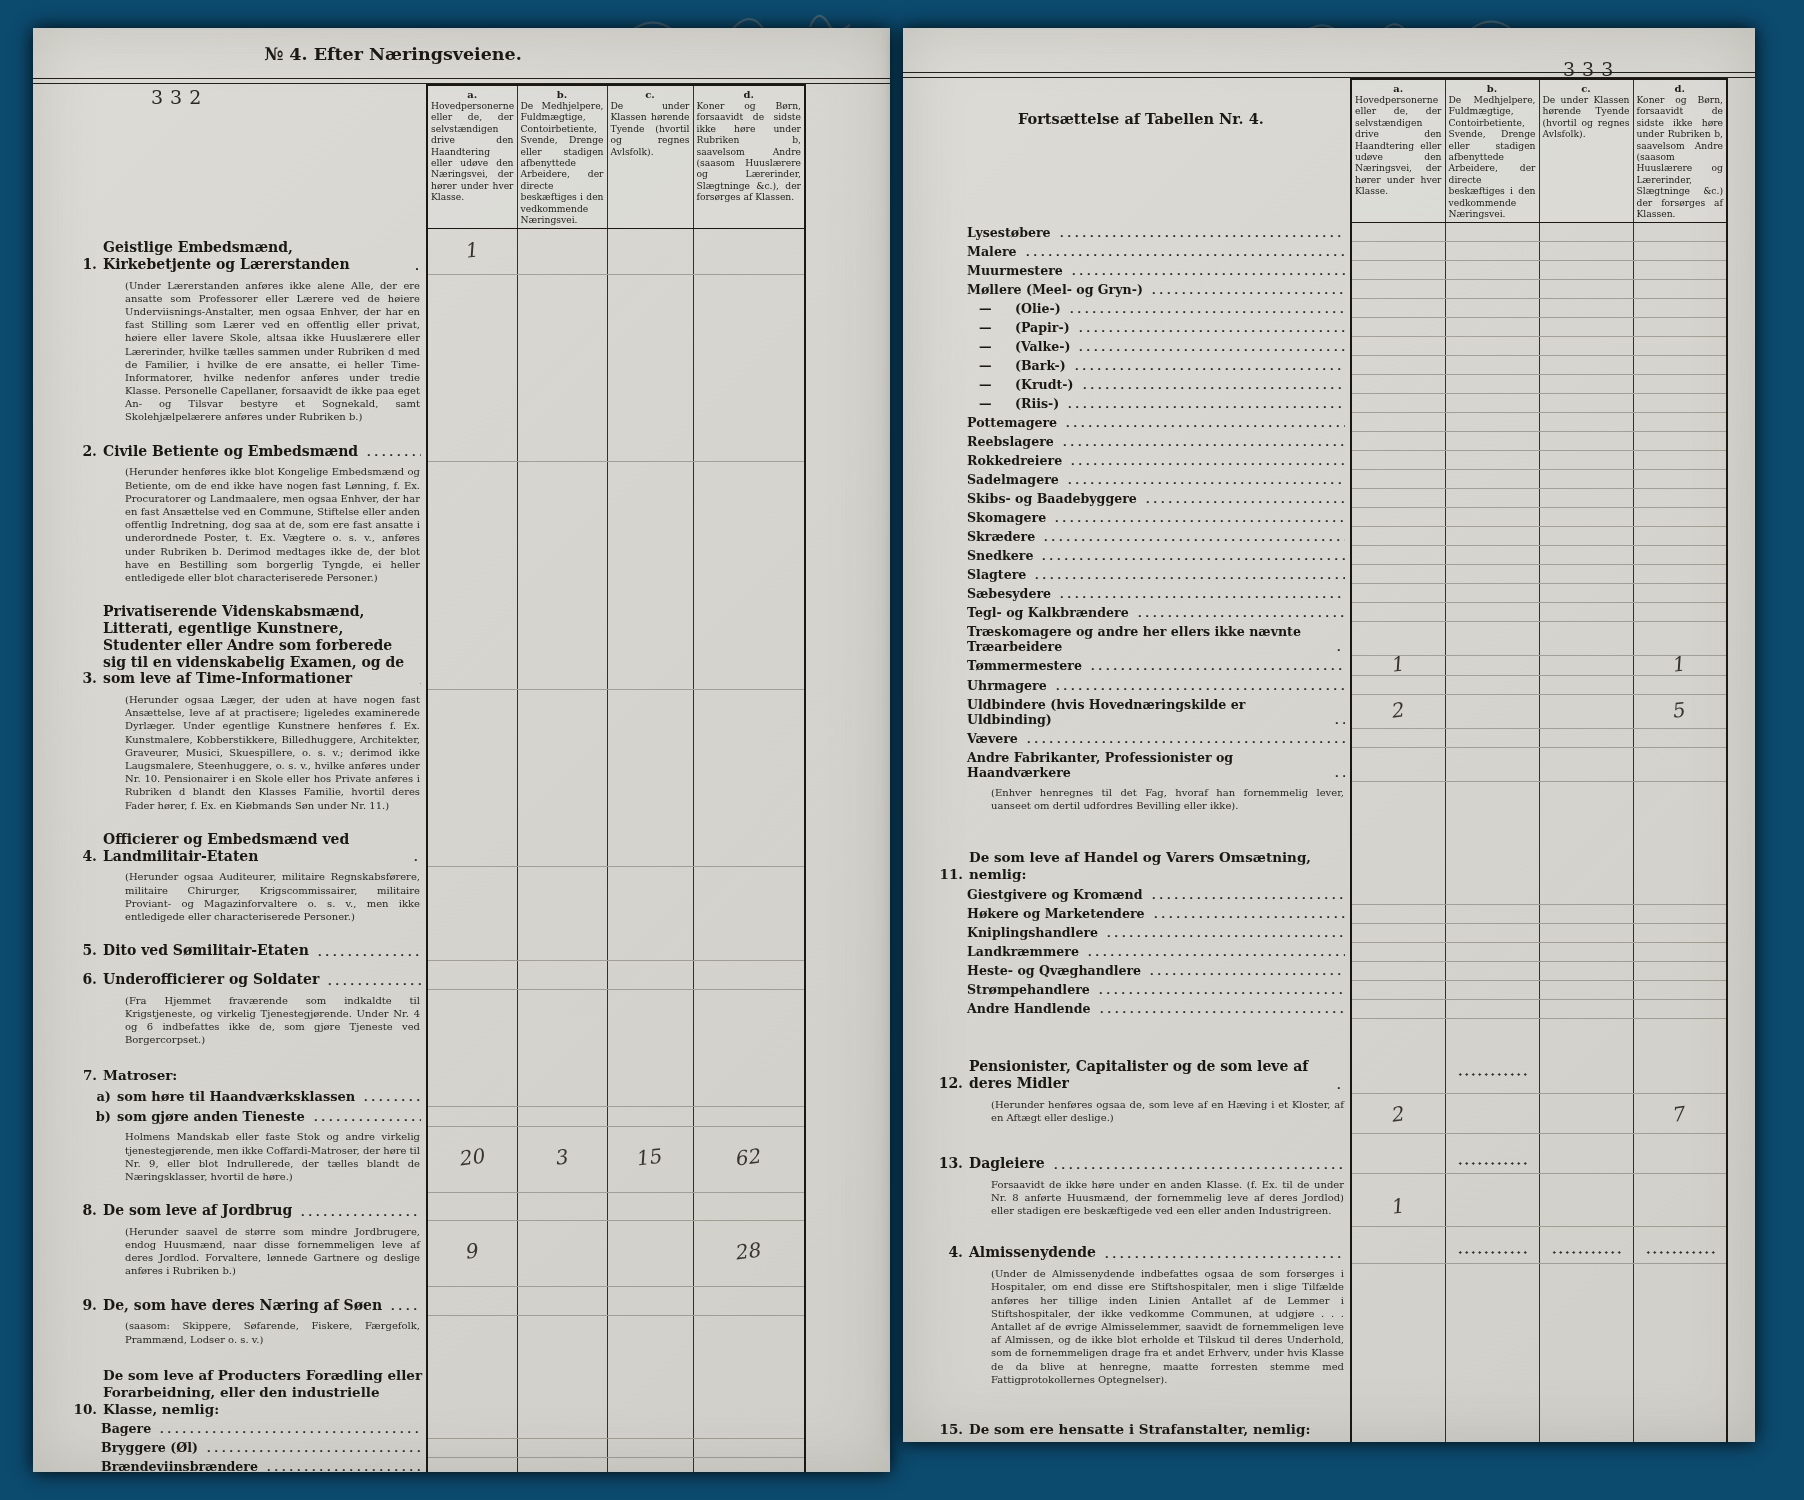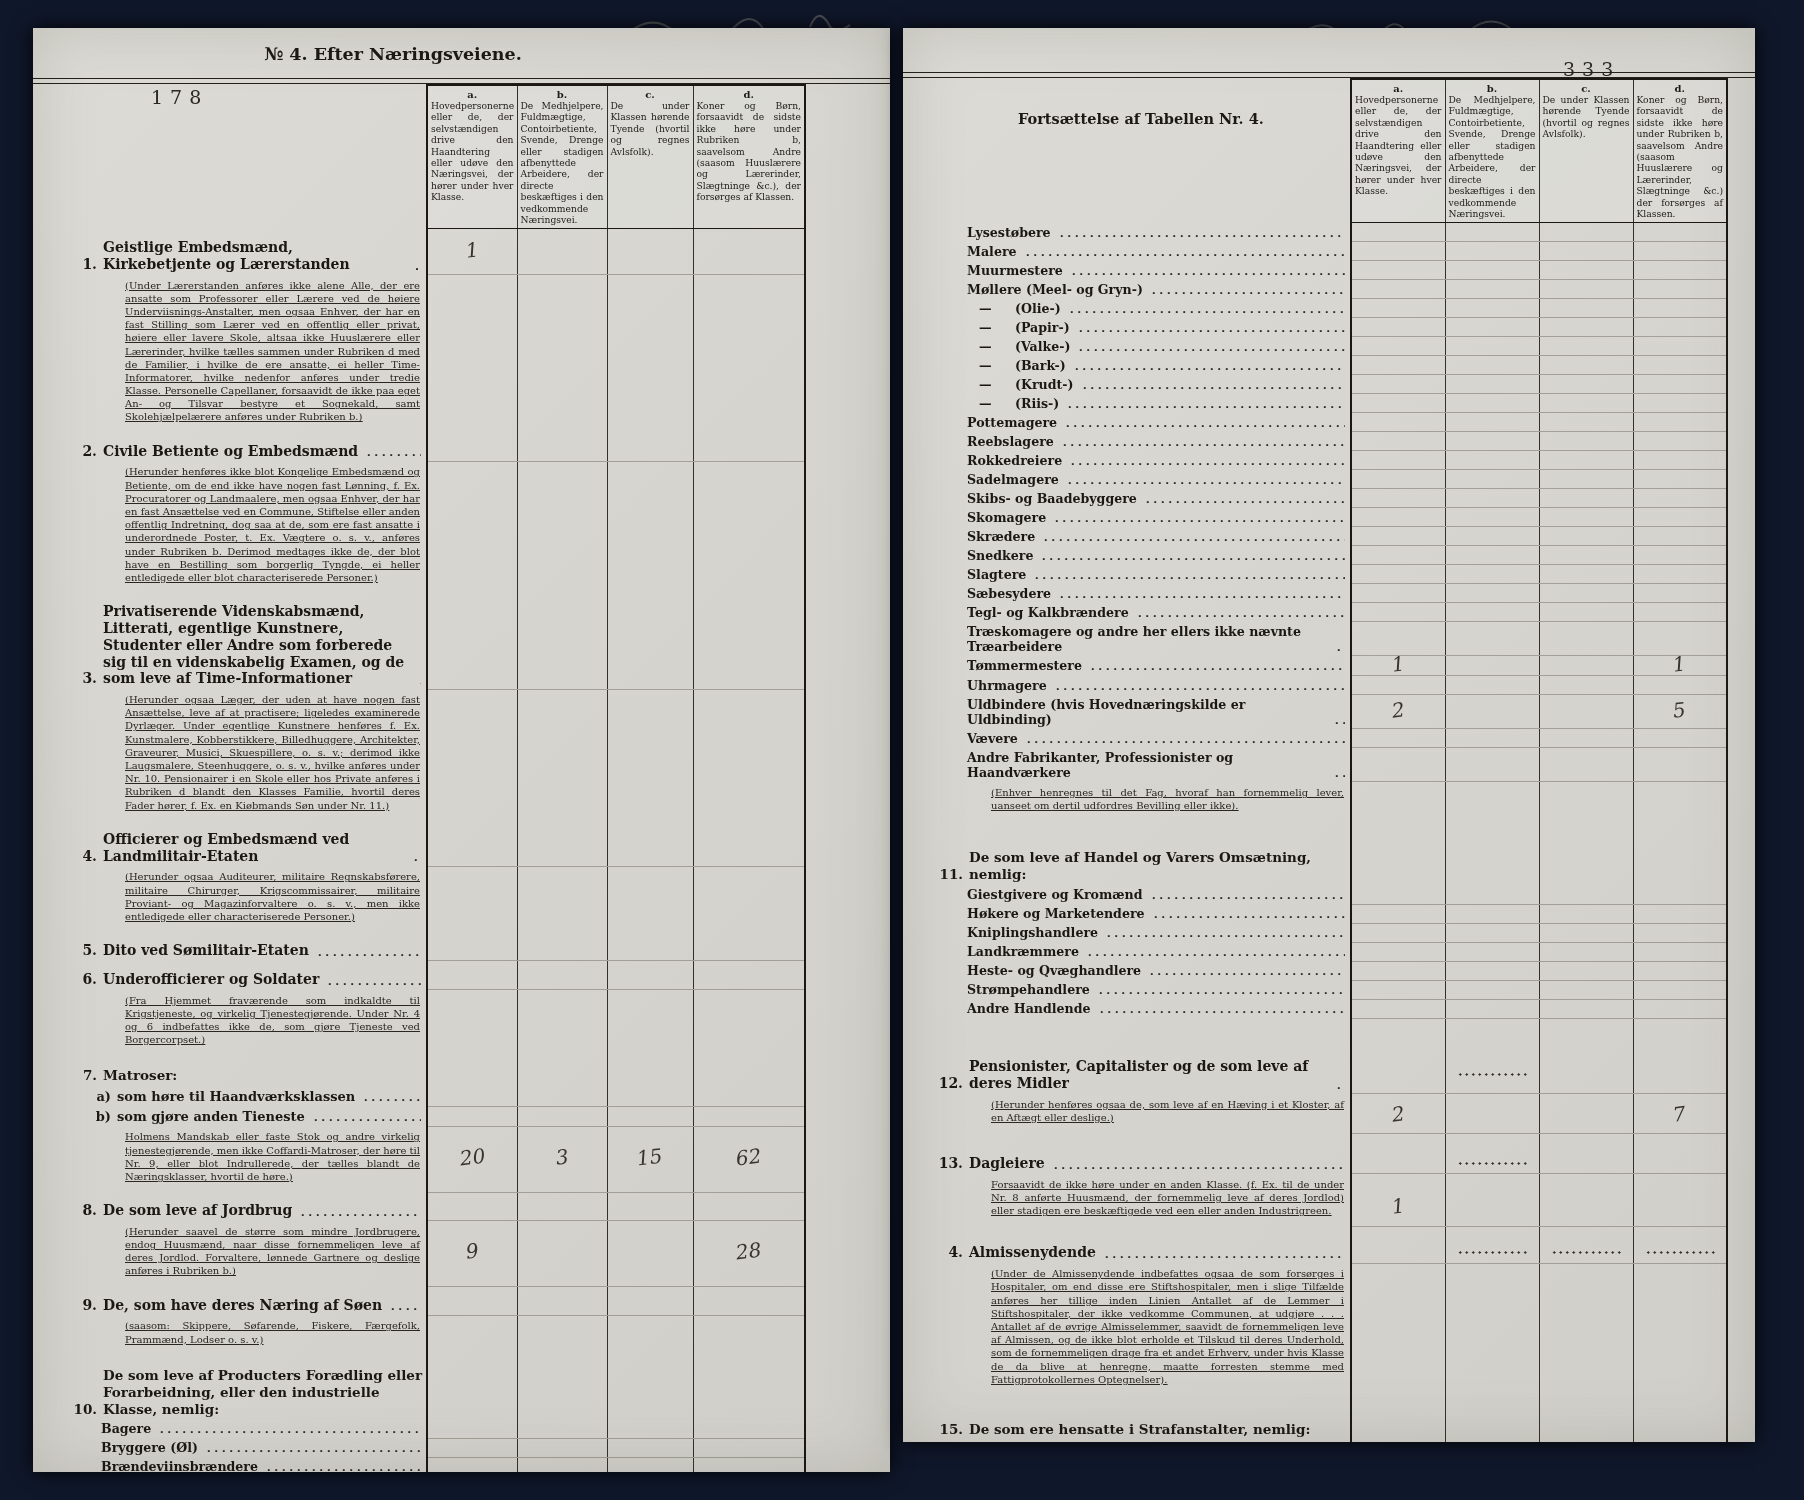--- a/index.html
+++ b/index.html
@@ -1,16 +1,16 @@
 <!DOCTYPE html>
 <html><head>
 <meta charset="utf-8">
 <style>
   html,body{margin:0;padding:0;background:#090909;}
-  #scan{position:relative;width:1804px;height:1500px;background:#0f172a;overflow:hidden;
+  #scan{position:relative;width:1804px;height:1500px;background:#0c4a6e;overflow:hidden;
         font-family:"DejaVu Serif", serif;color:#201d18;}
   .page{position:absolute;top:28px;overflow:hidden;
         background:linear-gradient(135deg,#dcdbd6 0%,#d6d5d0 40%,#d0cfca 100%);
         box-shadow:0 0 18px rgba(0,0,0,.9), inset 0 0 60px rgba(120,115,100,.25);}
   #page-left{left:33px;width:857px;height:1444px;}
   #page-right{left:903px;width:852px;height:1414px;}
   .rule{position:absolute;left:0;right:0;height:4px;border-top:1.6px solid #23201c;border-bottom:1px solid #23201c;}
   #page-left .rule{top:50px;}
   #page-right .rule{top:44px;}
   .pgnum{position:absolute;font-size:19px;letter-spacing:7px;color:#2a2722;}
@@ -40,21 +40,21 @@
   tr.item .lw{font-size:12.6px;line-height:15px;padding:2px 2px 2px 34px;}
   tr.item .lw.sm{font-size:11.6px;line-height:12.5px;}
   .num{flex:0 0 30px;text-align:right;padding-right:6px;}
   tr.sub .num{flex:0 0 44px;}
   .dash{flex:0 0 36px;padding-left:12px;font-weight:bold;}
   .txt{max-width:100%;}
   .ld{flex:1 1 12px;height:3px;margin:0 3px 3px 7px;
       background-image:radial-gradient(circle,#2e2a24 1.05px,transparent 1.35px);
       background-size:7.5px 3px;background-repeat:repeat-x;background-position:0 1px;}
   .note{font-size:10px;line-height:1.32;text-align:justify;color:#2a2620;
-        margin:4px 6px 9px 58px;font-weight:normal;text-decoration:underline;}
+        margin:4px 6px 9px 58px;font-weight:normal;}
   .hw{display:inline-block;height:12px;line-height:10px;font-style:italic;font-size:20px;
       color:#38332c;transform:rotate(-7deg);font-family:"DejaVu Serif",serif;}
   .dotfill{display:inline-block;width:76%;height:3px;
       background-image:radial-gradient(circle,#39342c 1px,transparent 1.3px);
       background-size:6.5px 3px;background-repeat:repeat-x;}
   .scribble{position:absolute;opacity:.55;}
 </style>
 </head>
 <body>
 
@@ -62,21 +62,21 @@
 
   <svg class="scribble" width="300" height="50" style="left:610px;top:2px;" viewBox="0 0 300 50">
     <path d="M10 38 q30 -30 55 -8 M120 30 q20 -25 34 -2 M200 25 q8 -20 18 -4 q6 14 22 2" fill="none" stroke="#7d7a72" stroke-width="2.2"></path>
   </svg>
   <svg class="scribble" width="260" height="40" style="left:1290px;top:8px;" viewBox="0 0 260 40">
     <path d="M8 30 q22 -22 40 -6 M90 26 q14 -18 26 -3 M180 22 q20 -16 40 -2" fill="none" stroke="#83807a" stroke-width="2"></path>
   </svg>
 
   <div class="page" id="page-left">
     <div class="ptitle">№ 4.  Efter Næringsveiene.</div>
-    <div class="pgnum">178</div>
+    <div class="pgnum">332</div>
     <div class="rule"></div>
     <div class="content">
       <table class="sheet" id="table-left" style="width: 738px;">
           <colgroup>
             <col style="width: 360px;">
             <col style="width: 90px;">
             <col style="width: 90px;">
             <col style="width: 86px;">
             <col style="width: 112px;">
           </colgroup>

